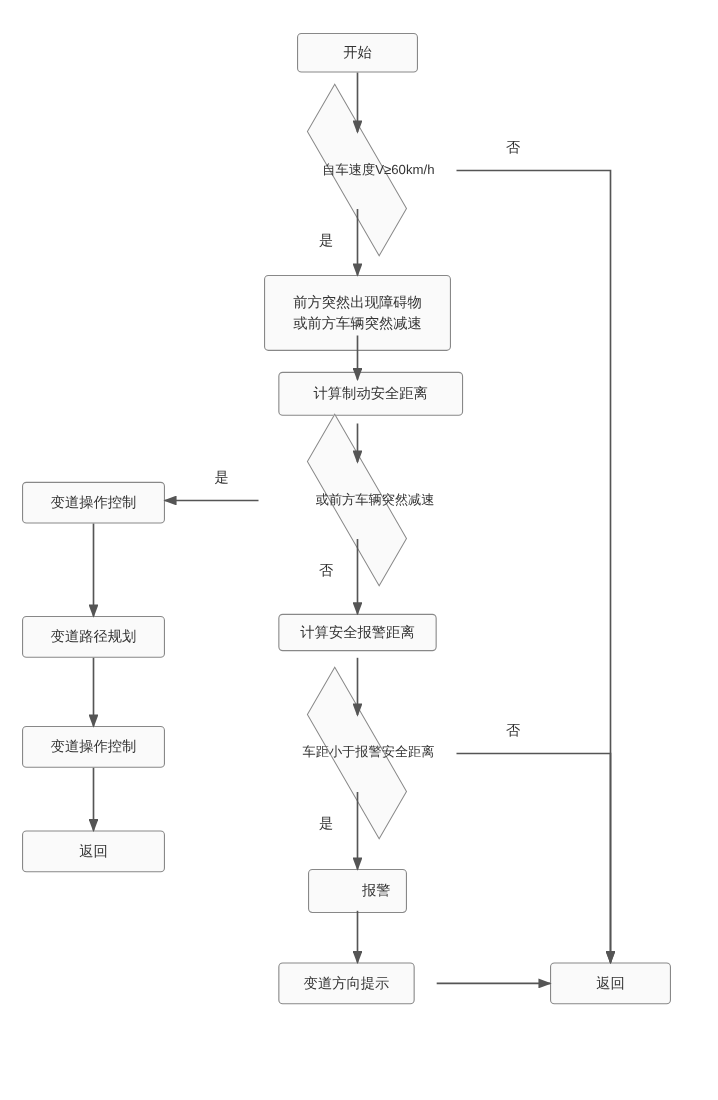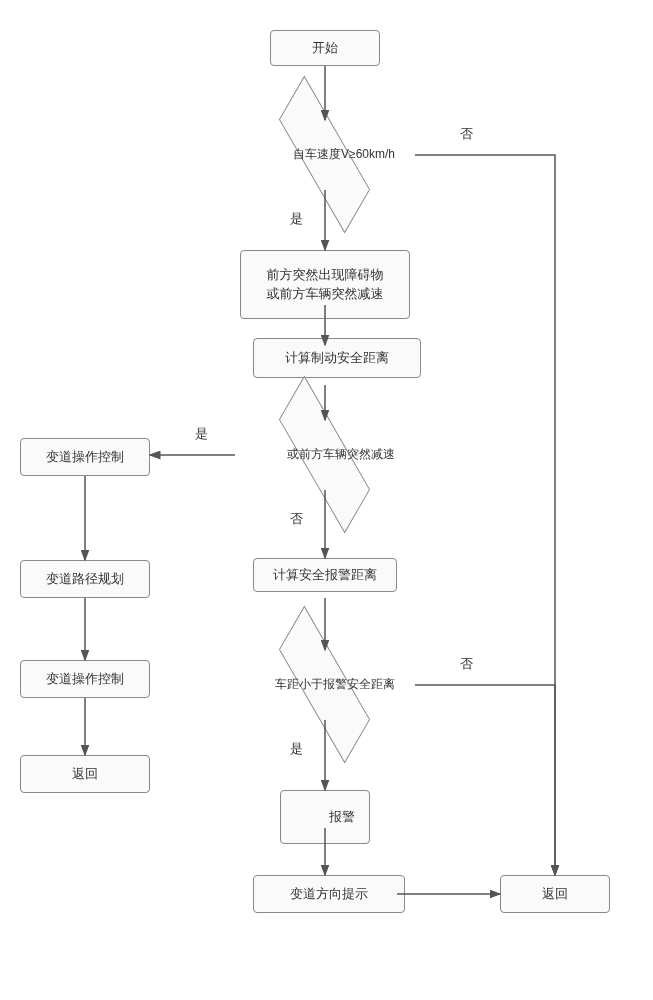--- a/index.html
+++ b/index.html
@@ -88,28 +88,28 @@
 <div class="node" style="left:20px; top:438px; width:130px; height:38px;">变道操作控制</div>
 
 <div class="node" style="left:20px; top:560px; width:130px; height:38px;">变道路径规划</div>
 
 <div class="node" style="left:20px; top:660px; width:130px; height:38px;">变道操作控制</div>
 
 <div class="node" style="left:20px; top:755px; width:130px; height:38px;">返回</div>
 
 <div class="node" style="left:253px; top:558px; width:144px; height:34px;">计算安全报警距离</div>
 
-<div class="diamond" style="left:235px; top:650px;">
+<div class="diamond" style="left:235px; top:650px;font-family:Liberation Mono, monospace;">
   <div class="diamond-shape"></div>
   <div class="diamond-text">车距小于报警安全距离</div>
 </div>
 
-<div class="node" style="left:280px; top:790px; width:90px; height:54px;padding-left:44px;">报警</div>
+<div class="node" style="left:280px; top:790px; width:90px; height:40px;padding-left:44px;">报警</div>
 
-<div class="node" style="left:253px; top:875px; width:152px; height:38px;">变道方向提示</div>
+<div class="node" style="left:253px; top:875px; width:124px; height:38px;">变道方向提示</div>
 
 <div class="node" style="left:500px; top:875px; width:110px; height:38px;">返回</div>
 
 <div class="label" style="left:460px; top:125px;">否</div>
 <div class="label" style="left:290px; top:210px;">是</div>
 <div class="label" style="left:195px; top:425px;">是</div>
 <div class="label" style="left:290px; top:510px;">否</div>
 <div class="label" style="left:460px; top:655px;">否</div>
 <div class="label" style="left:290px; top:740px;">是</div>
 

